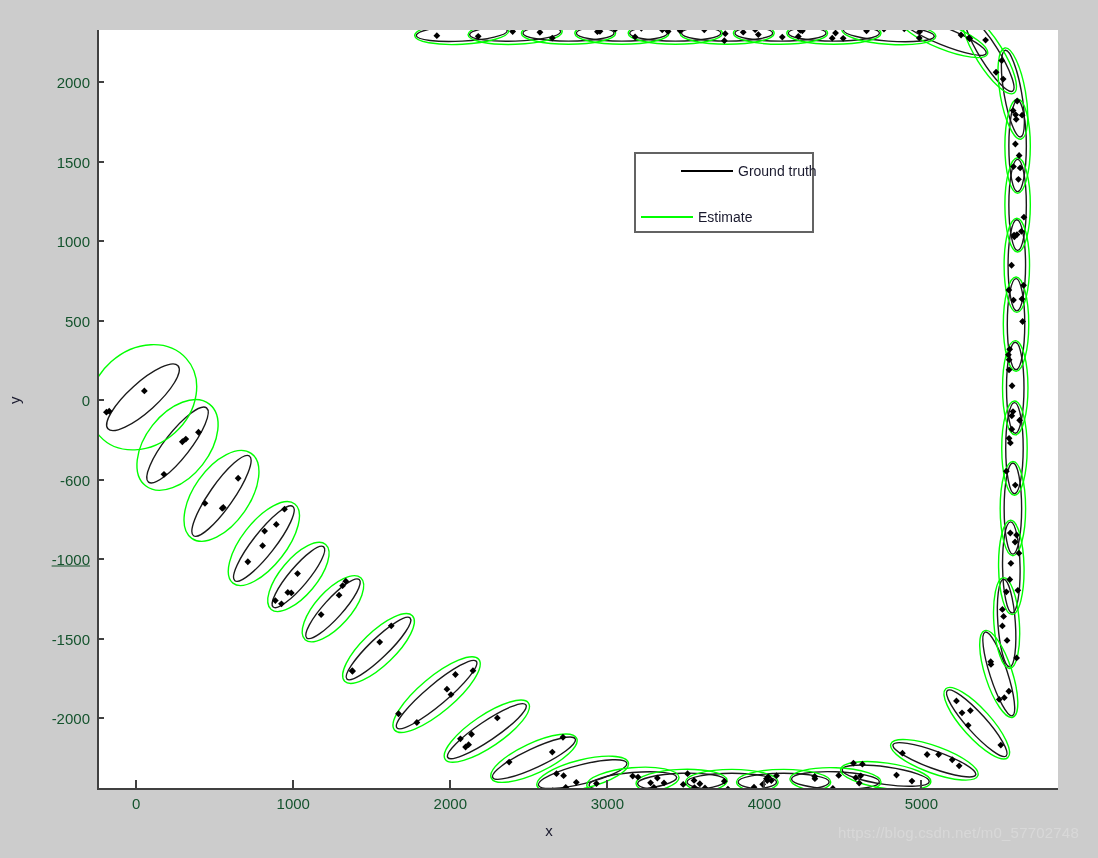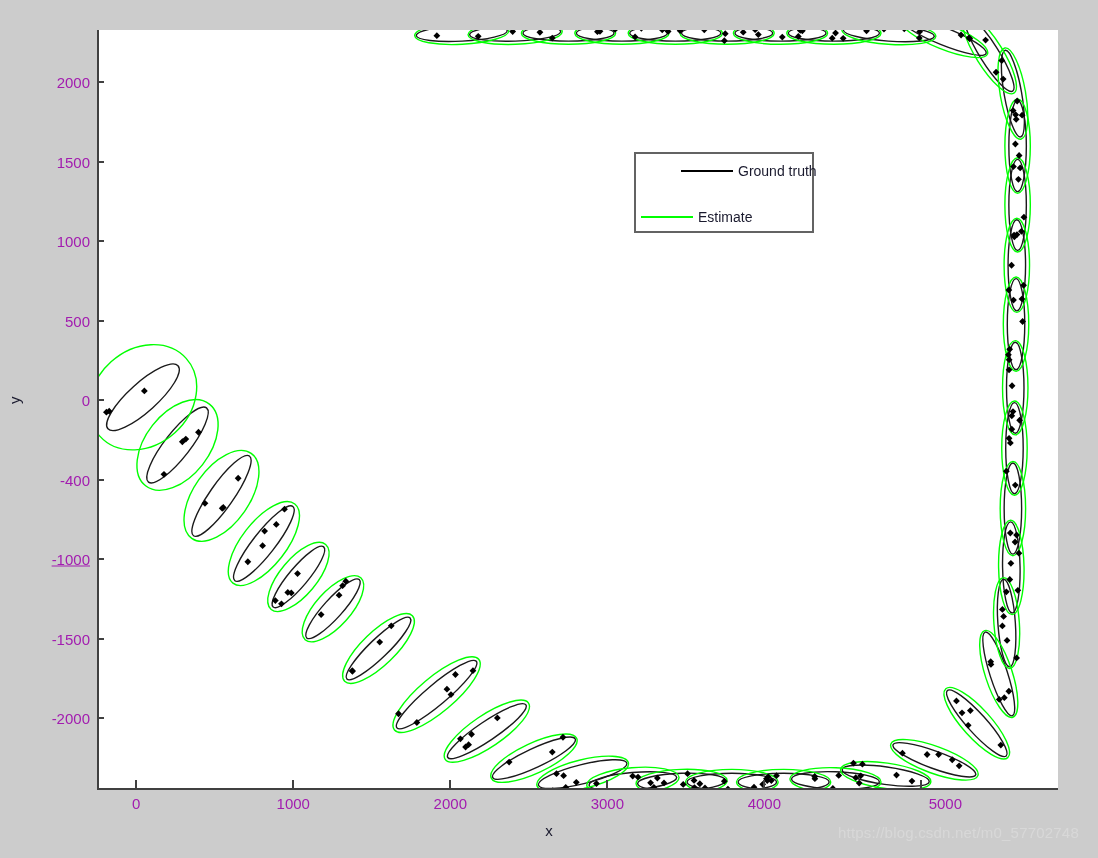--- a/index.html
+++ b/index.html
@@ -32,21 +32,21 @@
   }
   #plot-svg {
     position: absolute;
     left: 0;
     top: 0;
     width: 961px;
     height: 760px;
   }
   .tick-label {
     position: absolute;
-    color: #a21caf;
+    color: #14532d;
     font-size: 15px;
     font-family: "Liberation Sans", sans-serif;
     white-space: nowrap;
   }
   .ytick-label {
     text-align: right;
     transform: translateY(-50%);
   }
   .xtick-label {
     text-align: center;
@@ -426,41 +426,41 @@
       <div class="tick-label ytick-label" style="top: 82.4686px; left: 20px; width: 70px;">2000</div>
       <div class="tick-mark ytick-mark" style="top: 160.967px;"></div>
       <div class="tick-label ytick-label" style="top: 161.967px; left: 20px; width: 70px;">1500</div>
       <div class="tick-mark ytick-mark" style="top: 240.464px;"></div>
       <div class="tick-label ytick-label" style="top: 241.464px; left: 20px; width: 70px;">1000</div>
       <div class="tick-mark ytick-mark" style="top: 319.962px;"></div>
       <div class="tick-label ytick-label" style="top: 320.962px; left: 20px; width: 70px;">500</div>
       <div class="tick-mark ytick-mark" style="top: 399.46px;"></div>
       <div class="tick-label ytick-label" style="top: 400.46px; left: 20px; width: 70px;">0</div>
       <div class="tick-mark ytick-mark" style="top: 478.958px;"></div>
-      <div class="tick-label ytick-label" style="top: 479.958px; left: 20px; width: 70px;">-400</div>
+      <div class="tick-label ytick-label" style="top: 479.958px; left: 20px; width: 70px;">-600</div>
       <div class="tick-mark ytick-mark" style="top: 558.456px;"></div>
       <div class="tick-label ytick-label" style="top: 559.456px; left: 20px; width: 70px; text-decoration: underline;">-1000</div>
       <div class="tick-mark ytick-mark" style="top: 637.954px;"></div>
       <div class="tick-label ytick-label" style="top: 638.954px; left: 20px; width: 70px;">-1500</div>
       <div class="tick-mark ytick-mark" style="top: 717.452px;"></div>
       <div class="tick-label ytick-label" style="top: 718.452px; left: 20px; width: 70px; text-align: right;">-2000</div>
     </div>
   <div id="xticks-container">
       <div class="tick-mark xtick-mark" style="left: 135.257px;"></div>
       <div class="tick-label xtick-label" style="left: 136.257px; top: 795px;">0</div>
       <div class="tick-mark xtick-mark" style="left: 292.283px;"></div>
       <div class="tick-label xtick-label" style="left: 293.283px; top: 795px;">1000</div>
       <div class="tick-mark xtick-mark" style="left: 449.309px;"></div>
       <div class="tick-label xtick-label" style="left: 450.309px; top: 795px;">2000</div>
       <div class="tick-mark xtick-mark" style="left: 606.335px;"></div>
       <div class="tick-label xtick-label" style="left: 607.335px; top: 795px;">3000</div>
       <div class="tick-mark xtick-mark" style="left: 763.361px;"></div>
       <div class="tick-label xtick-label" style="left: 764.361px; top: 795px;">4000</div>
       <div class="tick-mark xtick-mark" style="left: 920.387px;"></div>
-      <div class="tick-label xtick-label" style="left: 921.387px; top: 795px; margin-left: 24px;">5000</div>
+      <div class="tick-label xtick-label" style="left: 921.387px; top: 795px;">5000</div>
     </div>
 
   <div id="ylabel">y</div>
   <div id="xlabel">x</div>
 
   <div id="legend">
     <div class="legend-row" style="top:3px;padding-left:40px;">
       <span class="legend-sample">
         <span class="legend-line" style="background:#000000;"></span>
       </span>

